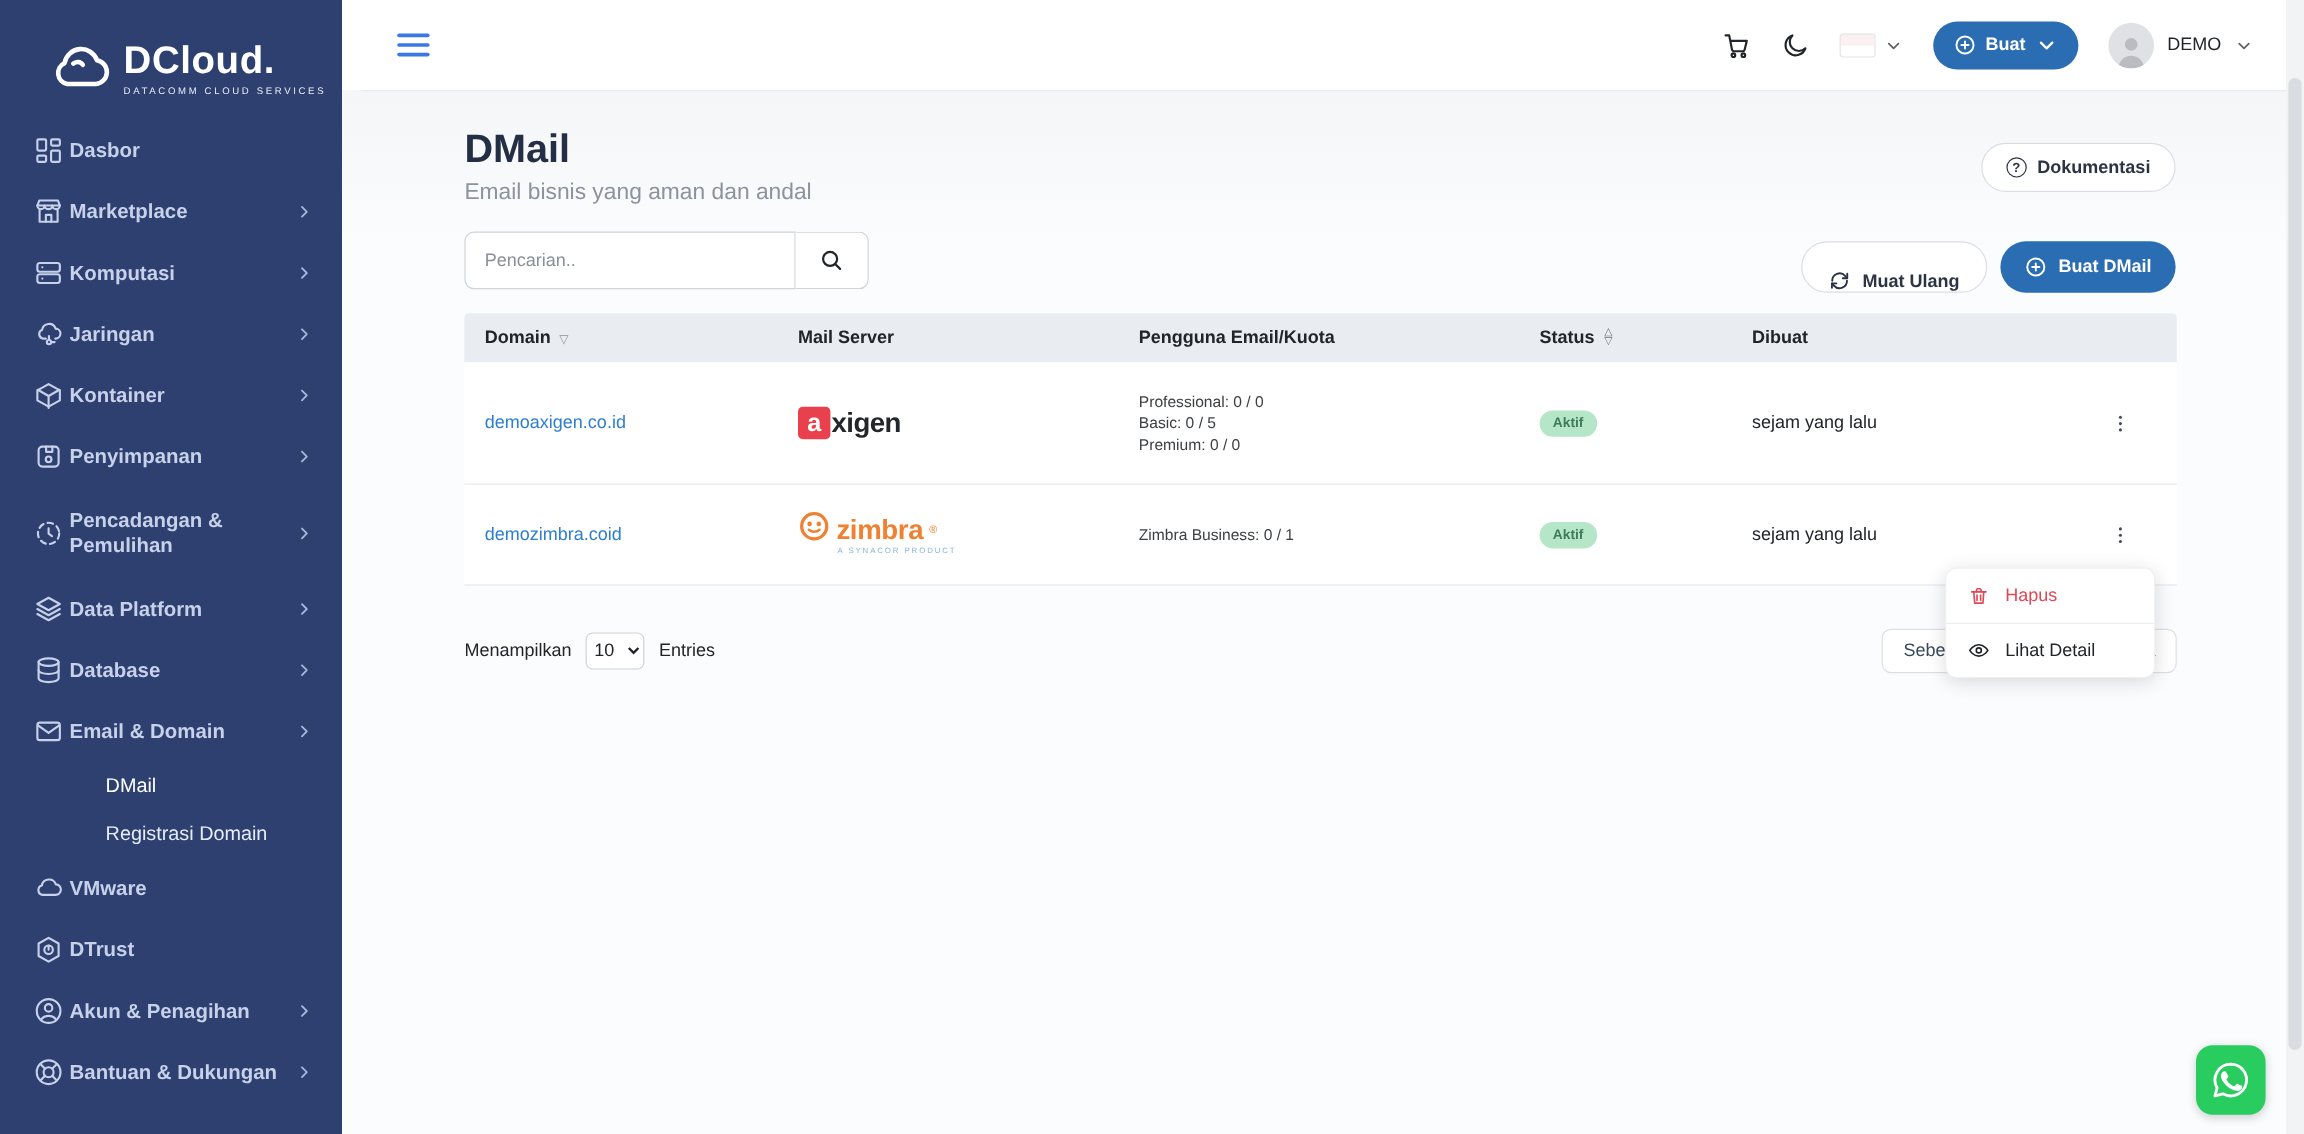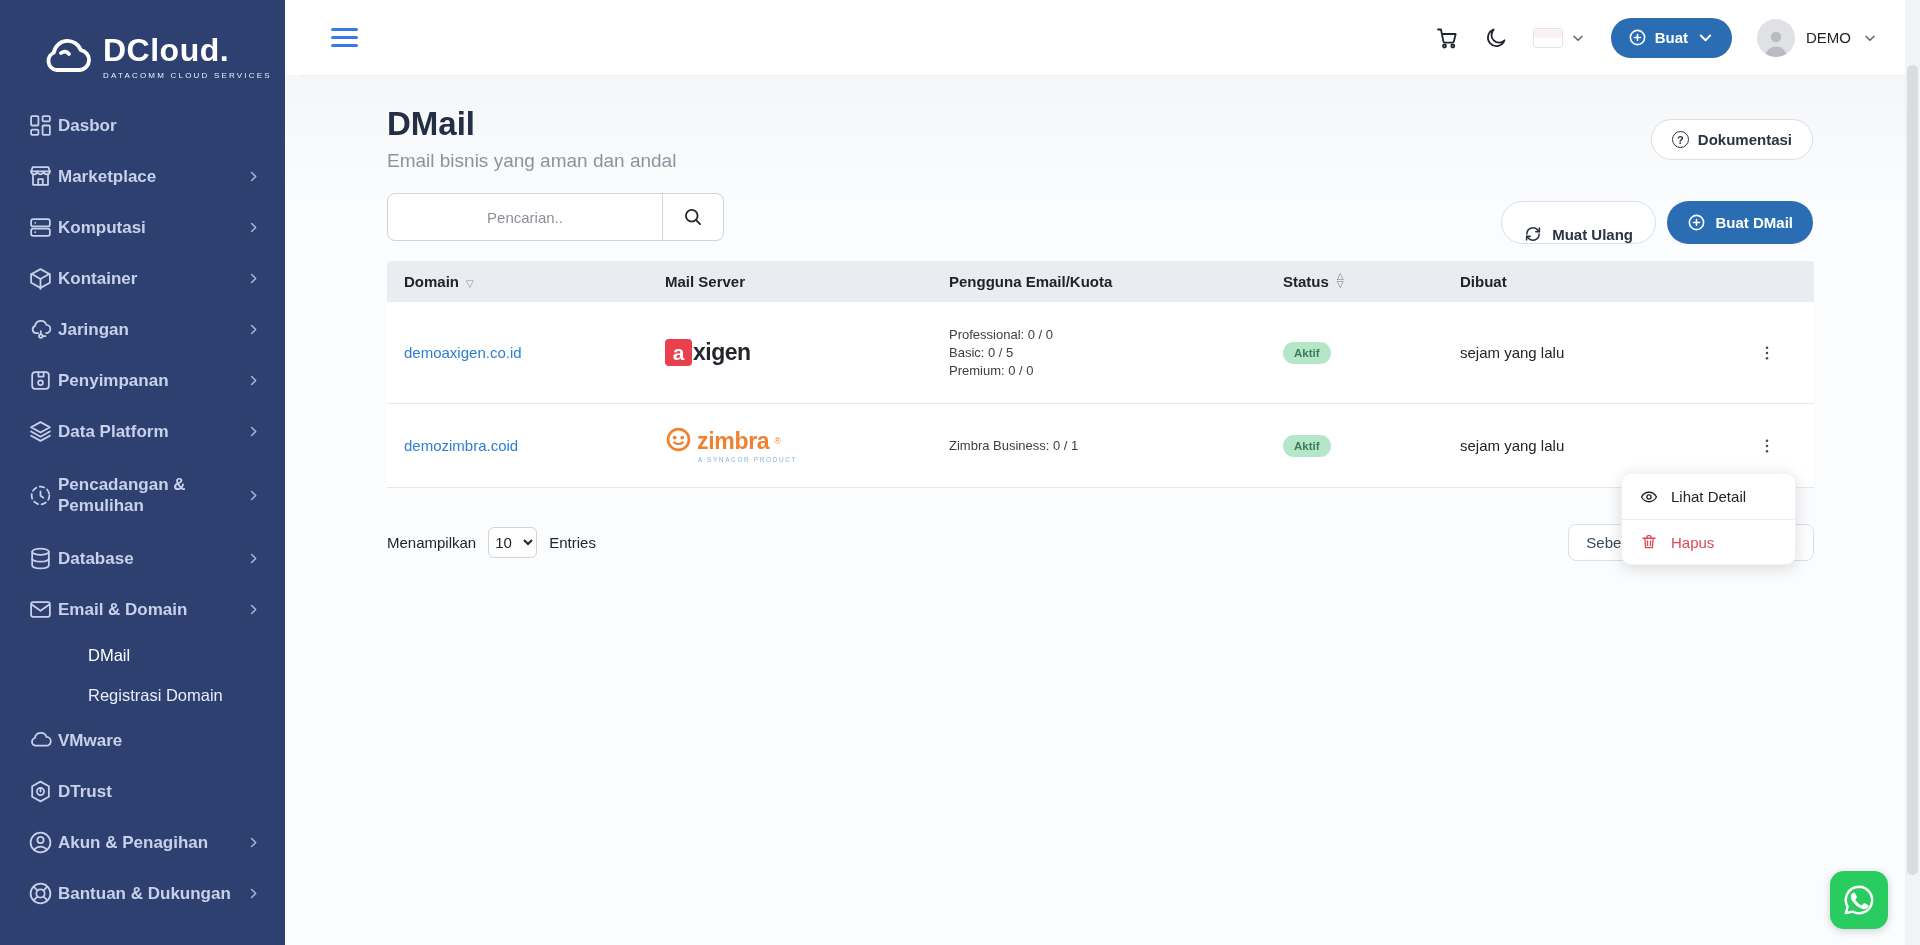--- a/index.html
+++ b/index.html
@@ -45,21 +45,21 @@
 
   
   .main { position:absolute; left:285px; top:75px; right:0; bottom:0; background:linear-gradient(#f5f6f8, #fbfcfd 130px); }
   .page-head { position:absolute; left:102px; top:30px; }
   .page-title { font-size:33px; font-weight:bold; color:#242e44; line-height:1.15; }
   .page-sub { font-size:19px; color:#8d939c; margin-top:7px; }
   .btn-docs { position:absolute; right:107px; top:44px; height:41px; border-radius:21px; border:1px solid #d9dee6; background:#fff; display:flex; align-items:center; gap:9px; padding:0 20px; font-family:inherit; font-size:15px; font-weight:bold; color:#2c3345; cursor:pointer; }
   .q-circle { width:17px; height:17px; border:1.6px solid #2c3345; border-radius:50%; font-size:11px; display:flex; align-items:center; justify-content:center; font-weight:bold; }
 
   .search-group { position:absolute; left:102px; top:118px; display:flex; }
-  .search-input { width:276px; height:48px; border:1px solid #ced4da; border-right:1px solid #ced4da; border-radius:8px 0 0 8px; padding:0 16px; font-size:15px; font-family:inherit; background:#fff; color:#212529; outline:none;text-align:center; }
+  .search-input { width:276px; height:48px; border:1px solid #ced4da; border-right:1px solid #ced4da; border-radius:8px 0 0 8px; padding:0 16px; font-size:15px; font-family:inherit; background:#fff; color:#212529; outline:none; }
   .search-input::placeholder { color:#8a9099; }
   .search-btn { width:61px; height:48px; border:1px solid #ced4da; border-left:none; border-radius:0 8px 8px 0; background:#fff; cursor:pointer; display:flex; align-items:center; justify-content:center; }
   .search-btn svg { width:20px; height:20px; }
 
   .btn-reload { position:absolute; right:264px; top:126px; height:43px; border-radius:22px; border:1px solid #d9dee6; background:#fff; display:flex; align-items:flex-end; gap:10px; padding:0 22px; font-family:inherit; font-size:15px; font-weight:bold; color:#2c3345; cursor:pointer; }
   .btn-reload svg { width:18px; height:18px; }
   .btn-create { position:absolute; right:107px; top:126px; height:43px; border-radius:22px; border:none; background:#2a6db3; display:flex; align-items:center; gap:9px; padding:0 20px; font-family:inherit; font-size:15px; font-weight:bold; color:#fff; cursor:pointer; }
   .btn-create svg { width:19px; height:19px; }
 
   
@@ -167,86 +167,86 @@
         <span class="nav-label">Komputasi</span>
         <span class="nav-chevron">
             <svg viewBox="0 0 24 24" fill="none" stroke-width="2.4" stroke-linecap="round" stroke-linejoin="round" stroke="currentColor">
               <path d="m9 5.5 6.5 6.5L9 18.5"></path>
             </svg>
           </span>
       </div>
       <div class="nav-item">
         <span class="nav-icn">
             <svg viewBox="0 0 24 24" fill="none" stroke="currentColor" stroke-width="1.7" stroke-linecap="round" stroke-linejoin="round">
-              <path d="M21 16V8l-9-5-9 5v8l9 5 9-5z"></path>
-              <path d="M3.3 7.5 12 12.5l8.7-5"></path>
-              <path d="M12 22V12.5"></path>
-            </svg>
-          </span>
-        <span class="nav-label">Kontainer</span>
-        <span class="nav-chevron">
-            <svg viewBox="0 0 24 24" fill="none" stroke-width="2.4" stroke-linecap="round" stroke-linejoin="round" stroke="currentColor">
-              <path d="m9 5.5 6.5 6.5L9 18.5"></path>
-            </svg>
-          </span>
-      </div>
-      <div class="nav-item">
-        <span class="nav-icn">
-            <svg viewBox="0 0 24 24" fill="none" stroke="currentColor" stroke-width="1.7" stroke-linecap="round" stroke-linejoin="round">
               <path d="M17.3 15.5a4 4 0 0 0 .3-8 5.6 5.6 0 0 0-10.8 1A3.7 3.7 0 0 0 7.2 15.5h2.6"></path>
               <path d="M12.3 13.5v3"></path>
               <circle cx="12.3" cy="18.3" r="1.7"></circle>
               <path d="M14 18.3h2.8"></path>
             </svg>
           </span>
         <span class="nav-label">Jaringan</span>
         <span class="nav-chevron">
             <svg viewBox="0 0 24 24" fill="none" stroke-width="2.4" stroke-linecap="round" stroke-linejoin="round" stroke="currentColor">
               <path d="m9 5.5 6.5 6.5L9 18.5"></path>
             </svg>
           </span>
       </div>
       <div class="nav-item">
         <span class="nav-icn">
             <svg viewBox="0 0 24 24" fill="none" stroke="currentColor" stroke-width="1.7" stroke-linecap="round" stroke-linejoin="round">
+              <path d="M21 16V8l-9-5-9 5v8l9 5 9-5z"></path>
+              <path d="M3.3 7.5 12 12.5l8.7-5"></path>
+              <path d="M12 22V12.5"></path>
+            </svg>
+          </span>
+        <span class="nav-label">Kontainer</span>
+        <span class="nav-chevron">
+            <svg viewBox="0 0 24 24" fill="none" stroke-width="2.4" stroke-linecap="round" stroke-linejoin="round" stroke="currentColor">
+              <path d="m9 5.5 6.5 6.5L9 18.5"></path>
+            </svg>
+          </span>
+      </div>
+      <div class="nav-item">
+        <span class="nav-icn">
+            <svg viewBox="0 0 24 24" fill="none" stroke="currentColor" stroke-width="1.7" stroke-linecap="round" stroke-linejoin="round">
               <rect x="4" y="4" width="16" height="16" rx="3"></rect>
               <path d="M15 4v4.2h-5V4"></path>
               <circle cx="12" cy="14.2" r="2.3"></circle>
             </svg>
           </span>
         <span class="nav-label">Penyimpanan</span>
         <span class="nav-chevron">
             <svg viewBox="0 0 24 24" fill="none" stroke-width="2.4" stroke-linecap="round" stroke-linejoin="round" stroke="currentColor">
               <path d="m9 5.5 6.5 6.5L9 18.5"></path>
             </svg>
           </span>
       </div>
+      <div class="nav-item two-line">
+        <span class="nav-icn">
+            <svg viewBox="0 0 24 24" fill="none" stroke="currentColor" stroke-width="1.7" stroke-linecap="round" stroke-linejoin="round">
+              <circle cx="12" cy="12" r="8.5" stroke-dasharray="4.4 3.4"></circle>
+              <path d="M12 8v4.2l2.7 1.9"></path>
+            </svg>
+          </span>
+        <span class="nav-label">Pencadangan &amp; Pemulihan</span>
+        <span class="nav-chevron">
+            <svg viewBox="0 0 24 24" fill="none" stroke-width="2.4" stroke-linecap="round" stroke-linejoin="round" stroke="currentColor">
+              <path d="m9 5.5 6.5 6.5L9 18.5"></path>
+            </svg>
+          </span>
+      </div>
       <div class="nav-item">
         <span class="nav-icn">
             <svg viewBox="0 0 24 24" fill="none" stroke="currentColor" stroke-width="1.7" stroke-linecap="round" stroke-linejoin="round">
               <path d="M12 3 3 8l9 5 9-5-9-5z"></path>
               <path d="m3 12 9 5 9-5"></path>
               <path d="m3 16 9 5 9-5"></path>
             </svg>
           </span>
         <span class="nav-label">Data Platform</span>
-        <span class="nav-chevron">
-            <svg viewBox="0 0 24 24" fill="none" stroke-width="2.4" stroke-linecap="round" stroke-linejoin="round" stroke="currentColor">
-              <path d="m9 5.5 6.5 6.5L9 18.5"></path>
-            </svg>
-          </span>
-      </div>
-      <div class="nav-item two-line">
-        <span class="nav-icn">
-            <svg viewBox="0 0 24 24" fill="none" stroke="currentColor" stroke-width="1.7" stroke-linecap="round" stroke-linejoin="round">
-              <circle cx="12" cy="12" r="8.5" stroke-dasharray="4.4 3.4"></circle>
-              <path d="M12 8v4.2l2.7 1.9"></path>
-            </svg>
-          </span>
-        <span class="nav-label">Pencadangan &amp; Pemulihan</span>
         <span class="nav-chevron">
             <svg viewBox="0 0 24 24" fill="none" stroke-width="2.4" stroke-linecap="round" stroke-linejoin="round" stroke="currentColor">
               <path d="m9 5.5 6.5 6.5L9 18.5"></path>
             </svg>
           </span>
       </div>
       <div class="nav-item">
         <span class="nav-icn">
             <svg viewBox="0 0 24 24" fill="none" stroke="currentColor" stroke-width="1.7" stroke-linecap="round" stroke-linejoin="round">
               <ellipse cx="12" cy="5.5" rx="8" ry="3"></ellipse>
@@ -501,36 +501,36 @@
 
     <div class="pg-left">
       <span>Menampilkan</span>
       <select class="pg-select"><option>10</option></select>
       <span>Entries</span>
     </div>
     <button class="btn-page btn-prev">Sebelumnya</button>
     <button class="btn-page btn-next">Selanjutnya</button>
 
     <div class="row-menu">
-      <div class="menu-item">
-        <svg viewBox="0 0 24 24" fill="none" stroke="#212529" stroke-width="1.8" stroke-linecap="round" stroke-linejoin="round">
-            <path d="M2 12s3.5-6.3 10-6.3S22 12 22 12s-3.5 6.3-10 6.3S2 12 2 12z"></path>
-            <circle cx="12" cy="12" r="2.8"></circle>
-          </svg>
-        <span>Lihat Detail</span>
-      </div>
       <div class="menu-item danger">
         <svg viewBox="0 0 24 24" fill="none" stroke="#e04856" stroke-width="1.8" stroke-linecap="round" stroke-linejoin="round">
             <path d="M4 7h16"></path>
             <path d="M9.5 7V5A1.5 1.5 0 0 1 11 3.5h2A1.5 1.5 0 0 1 14.5 5v2"></path>
             <path d="m6.5 7 .9 12.5h9.2L17.5 7"></path>
             <path d="M10 10.5v6M14 10.5v6"></path>
           </svg>
         <span>Hapus</span>
       </div>
+      <div class="menu-item">
+        <svg viewBox="0 0 24 24" fill="none" stroke="#212529" stroke-width="1.8" stroke-linecap="round" stroke-linejoin="round">
+            <path d="M2 12s3.5-6.3 10-6.3S22 12 22 12s-3.5 6.3-10 6.3S2 12 2 12z"></path>
+            <circle cx="12" cy="12" r="2.8"></circle>
+          </svg>
+        <span>Lihat Detail</span>
+      </div>
     </div>
   </main>
 
   <button class="wa-btn">
     <svg viewBox="0 0 24 24">
       <path d="M12 3.2a8.8 8.8 0 0 0-7.6 13.2L3.2 20.8l4.5-1.1A8.8 8.8 0 1 0 12 3.2z" fill="none" stroke="#fff" stroke-width="1.6" stroke-linejoin="round"></path>
       <path d="M9.4 7.6c-.2-.5-.4-.5-.6-.5h-.5c-.2 0-.5.1-.8.4-.3.3-1 1-1 2.4s1 2.8 1.2 3c.1.2 2 3.2 5 4.4 2.5 1 3 .8 3.5.7.5 0 1.7-.7 1.9-1.3.2-.7.2-1.2.2-1.3-.1-.1-.3-.2-.6-.3l-1.9-.9c-.3-.1-.5-.2-.7.1l-.9 1.1c-.2.2-.3.2-.6.1-.3-.2-1.2-.5-2.3-1.5-.9-.8-1.4-1.7-1.6-2-.2-.3 0-.5.1-.6l.5-.6c.1-.2.2-.3.3-.5.1-.2 0-.4 0-.5l-1.2-2.2z" fill="#fff"></path>
     </svg>
   </button>
 

